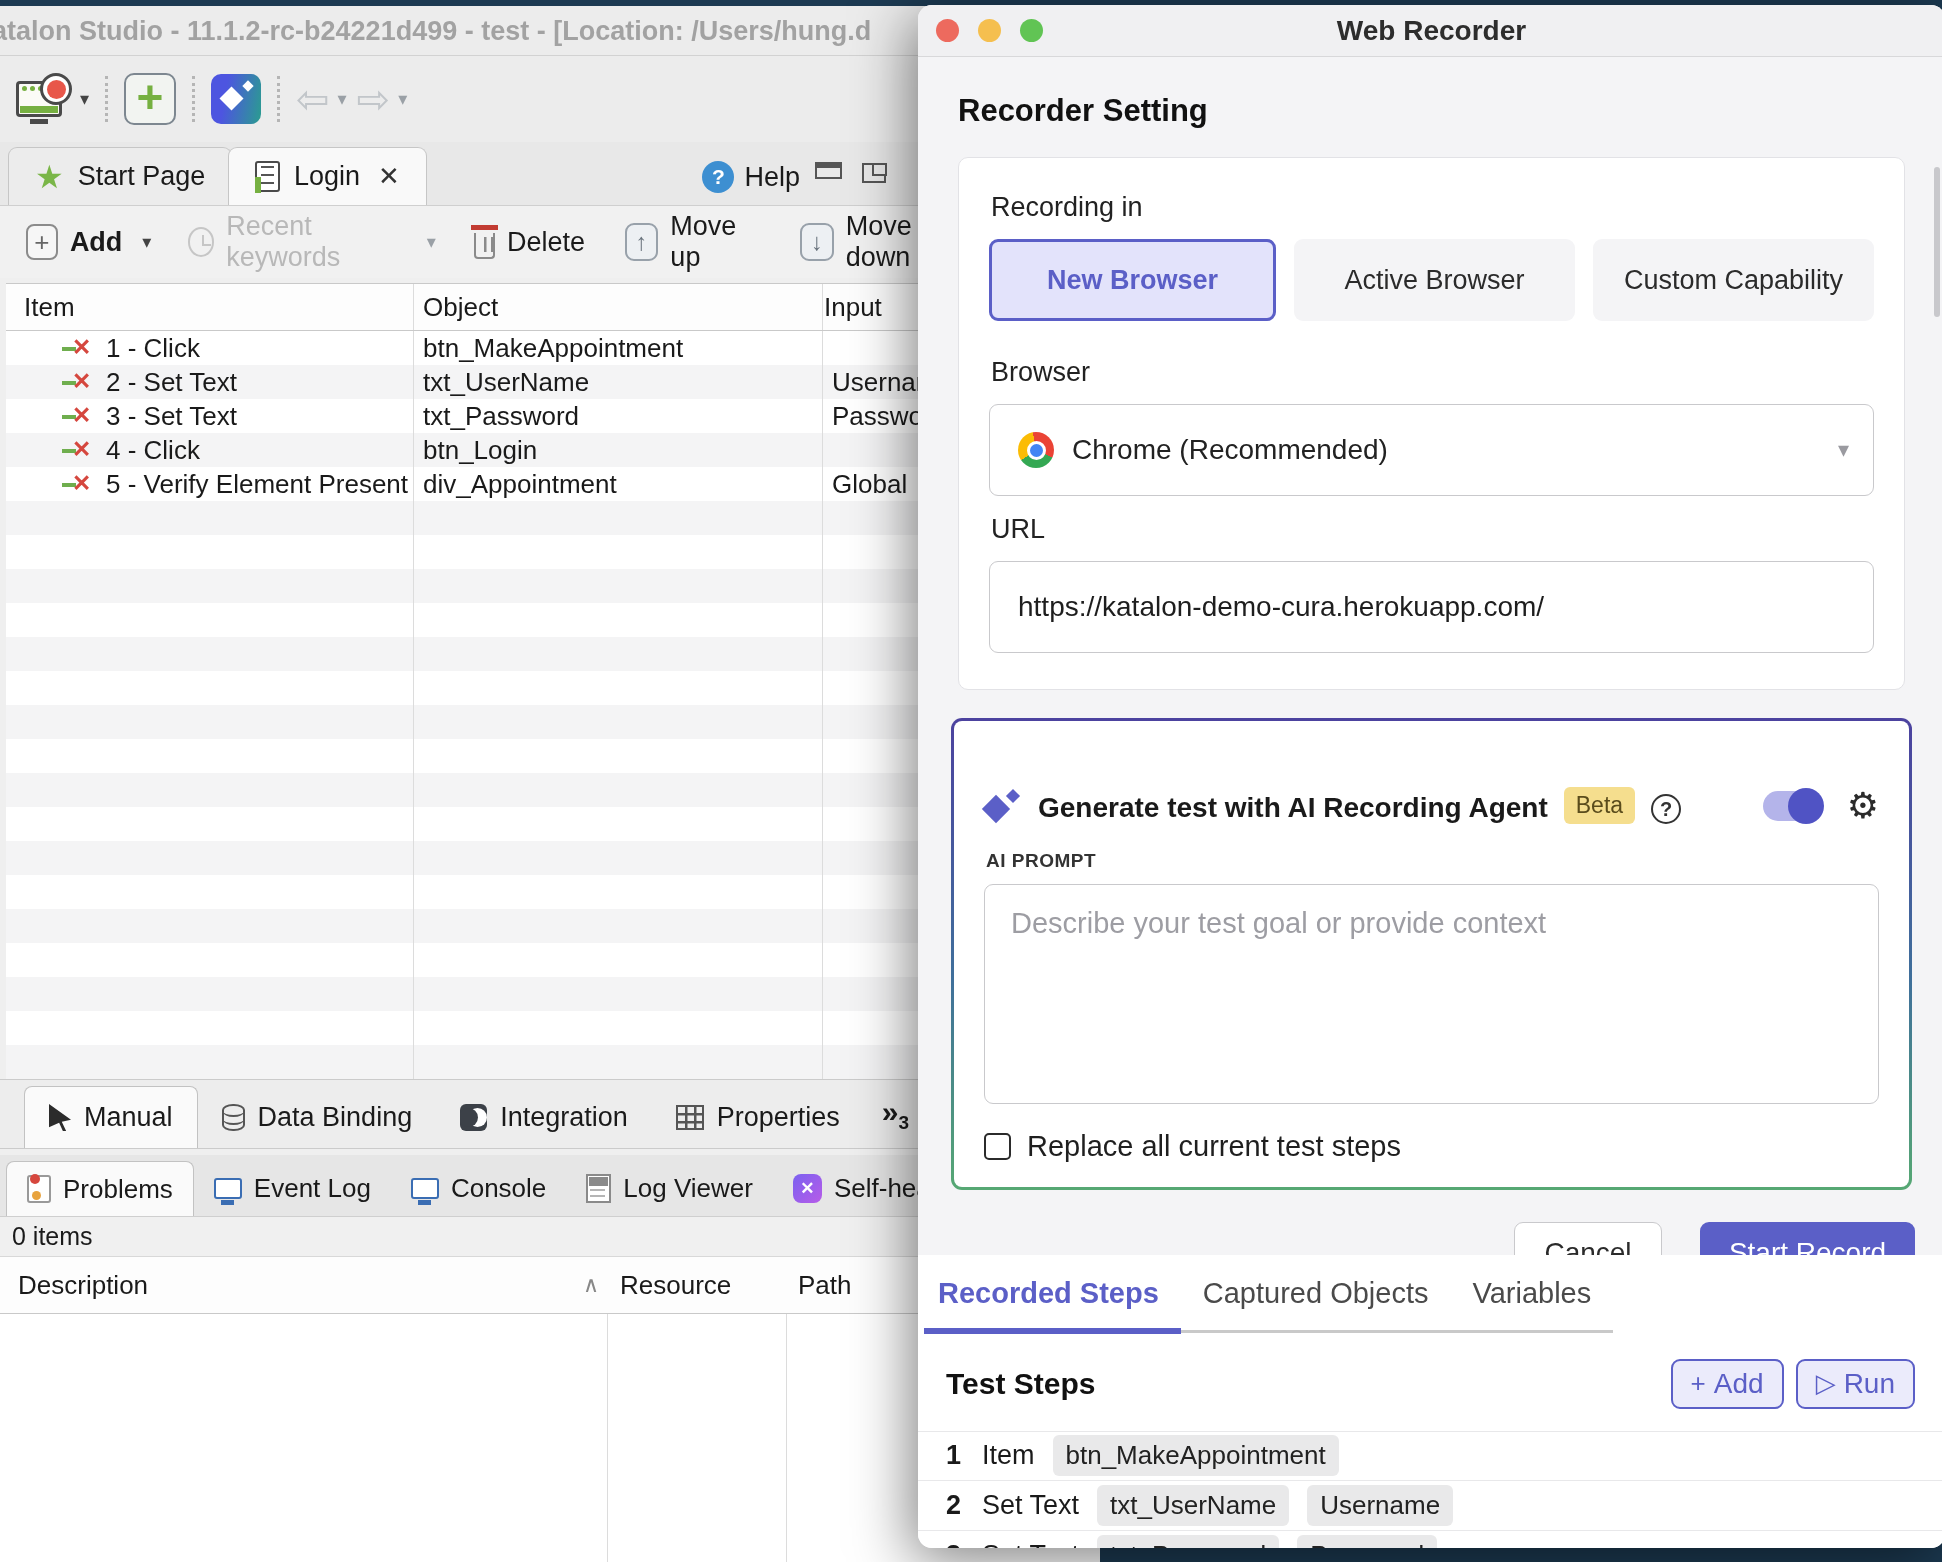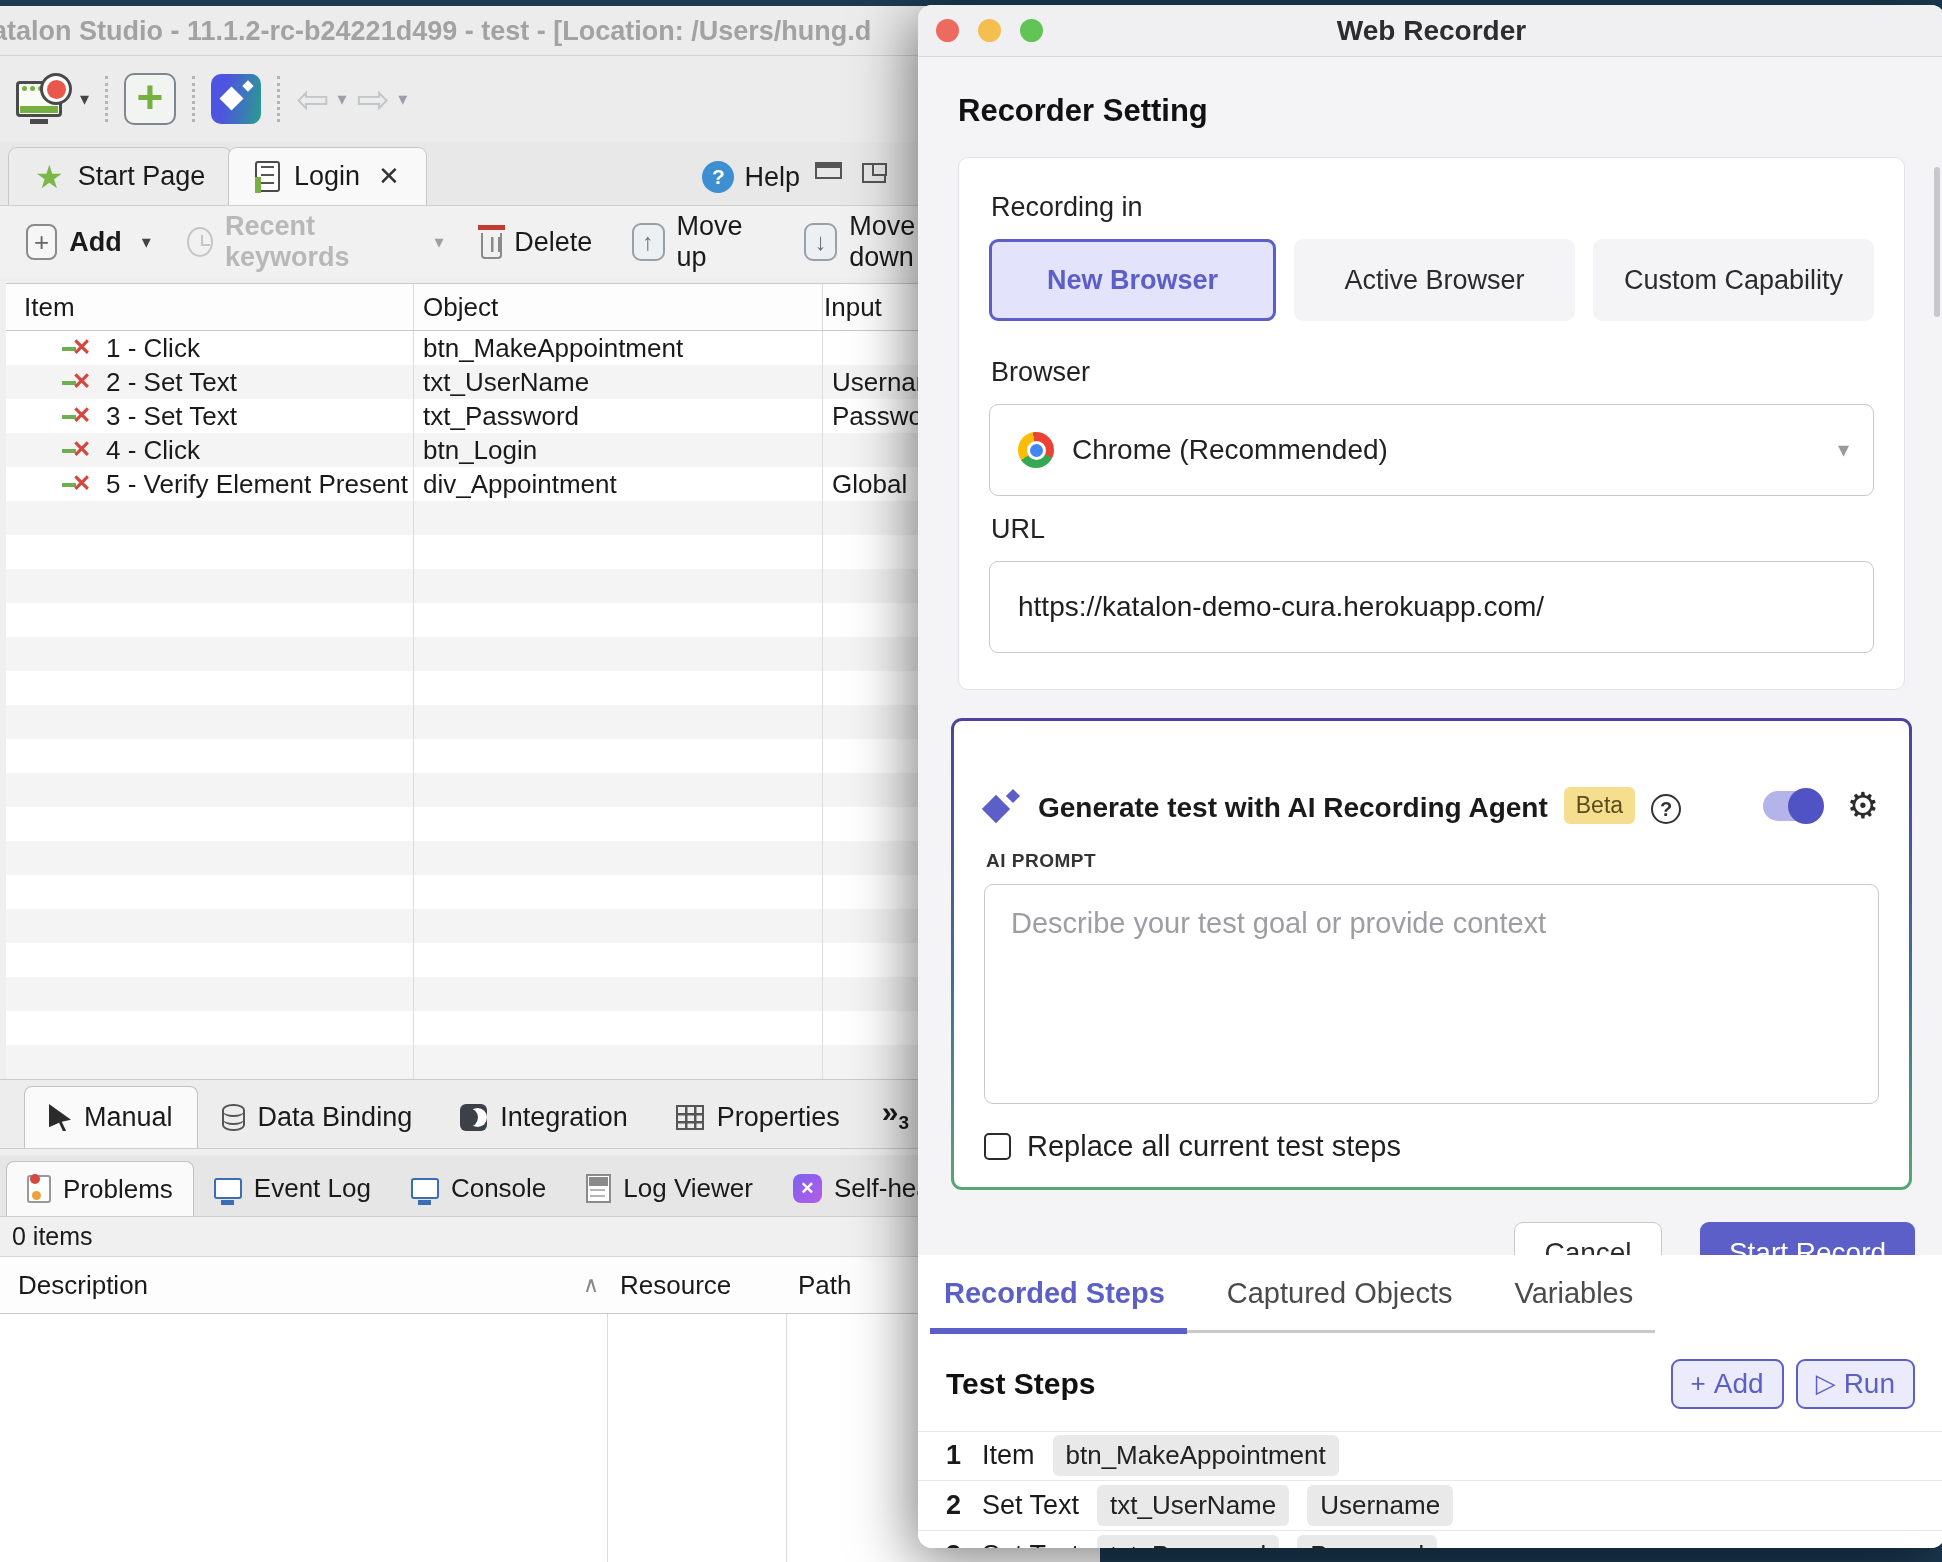--- a/index.html
+++ b/index.html
@@ -61,21 +61,21 @@
   .win-min{position:absolute;left:815px;bottom:26px;width:27px;height:17px;border:2.5px solid #555;border-top-width:6px;}
   .win-max{position:absolute;left:862px;bottom:22px;width:24px;height:20px;border:2.5px solid #555;position:absolute;}
   .win-max::after{content:"";position:absolute;right:-2.5px;top:-2.5px;width:11px;height:9px;border:2.5px solid #555;background:#e8e8e8;}
 
   
   .editor-toolbar{height:72px;background:#f1f1f1;display:flex;align-items:center;padding-left:26px;
                   font-size:27px;color:#1a1a1a;gap:12px;}
   .small-sq{width:36px;height:36px;border:2.5px solid #8b8b8b;border-radius:8px;display:flex;
             align-items:center;justify-content:center;font-size:26px;color:#666;background:#f6f6f6;}
   .tool-label{font-weight:bold;font-weight:600;}
-  .disabled-group{color:#b8b8b8;font-weight:bold;}
+  .disabled-group{color:#b8b8b8;}
   .clock-icon{width:30px;height:30px;border:2.5px solid #c6c6c6;border-radius:50%;position:relative;}
   .clock-icon::after{content:"";position:absolute;left:12px;top:6px;width:7px;height:9px;
             border-left:2.5px solid #c6c6c6;border-bottom:2.5px solid #c6c6c6;}
   .trash-icon{width:24px;height:26px;border:2.5px solid #8a8a8a;border-top:none;border-radius:0 0 4px 4px;
               position:relative;margin-top:8px;
               background:linear-gradient(#8a8a8a,#8a8a8a) 8px 4px/2.5px 15px no-repeat,
                          linear-gradient(#8a8a8a,#8a8a8a) 15px 4px/2.5px 15px no-repeat;}
   .trash-icon::before{content:"";position:absolute;top:-8px;left:-5px;right:-5px;height:4.5px;background:#c23b32;}
   .move-btn{width:38px;height:38px;border:2.5px solid #98a1aa;border-radius:9px;background:#edf0f3;
             display:flex;align-items:center;justify-content:center;font-size:24px;color:#68727c;}
@@ -211,21 +211,21 @@
   .checkbox{width:27px;height:27px;border:2.5px solid #2b2b2b;border-radius:5px;background:#fff;}
   .replace-label{font-size:29px;color:#1f1f1f;}
 
   .dlg-actions{display:flex;justify-content:flex-end;gap:38px;margin:32px 30px 0 0;}
   .btn{height:62px;border-radius:9px;font-size:28px;display:flex;align-items:center;justify-content:center;
        font-family:inherit;border:none;}
   .btn-cancel{width:148px;background:#fff;border:1.5px solid #c9c9cc;color:#2b2b2b;}
   .btn-primary{width:215px;background:#5b5fc7;color:#fff;}
 
   .dlg-lower{position:absolute;left:0;right:0;top:1198px;bottom:0;background:#fff;}
-  .dlg-tabs{display:inline-flex;border-bottom:3px solid #c9c9c9;margin-left:12px;gap:18px;}
+  .dlg-tabs{display:inline-flex;border-bottom:3px solid #c9c9c9;margin-left:6px;}
   .dlg-tab{font-size:29px;color:#4a4a4a;padding:22px 22px 18px 22px;}
   .dlg-tab.active{color:#5b5fc7;font-weight:bold;border-bottom:6px solid #5b5fc7;margin-bottom:-4.5px;}
   .dlg-tab:first-child{padding-left:14px;}
 
   .teststeps-head{display:flex;align-items:center;margin:26px 30px 0 28px;}
   .ts-title{font-size:30px;font-weight:bold;color:#111;}
   .ts-actions{margin-left:auto;display:flex;gap:12px;}
   .chip-btn{height:50px;padding:0 18px;border-radius:9px;border:2.5px solid #5b5fc7;background:#ebebfb;
             color:#5b5fc7;font-size:28px;display:flex;align-items:center;gap:8px;font-family:inherit;}
   .chip-btn .glyph{font-size:26px;}

